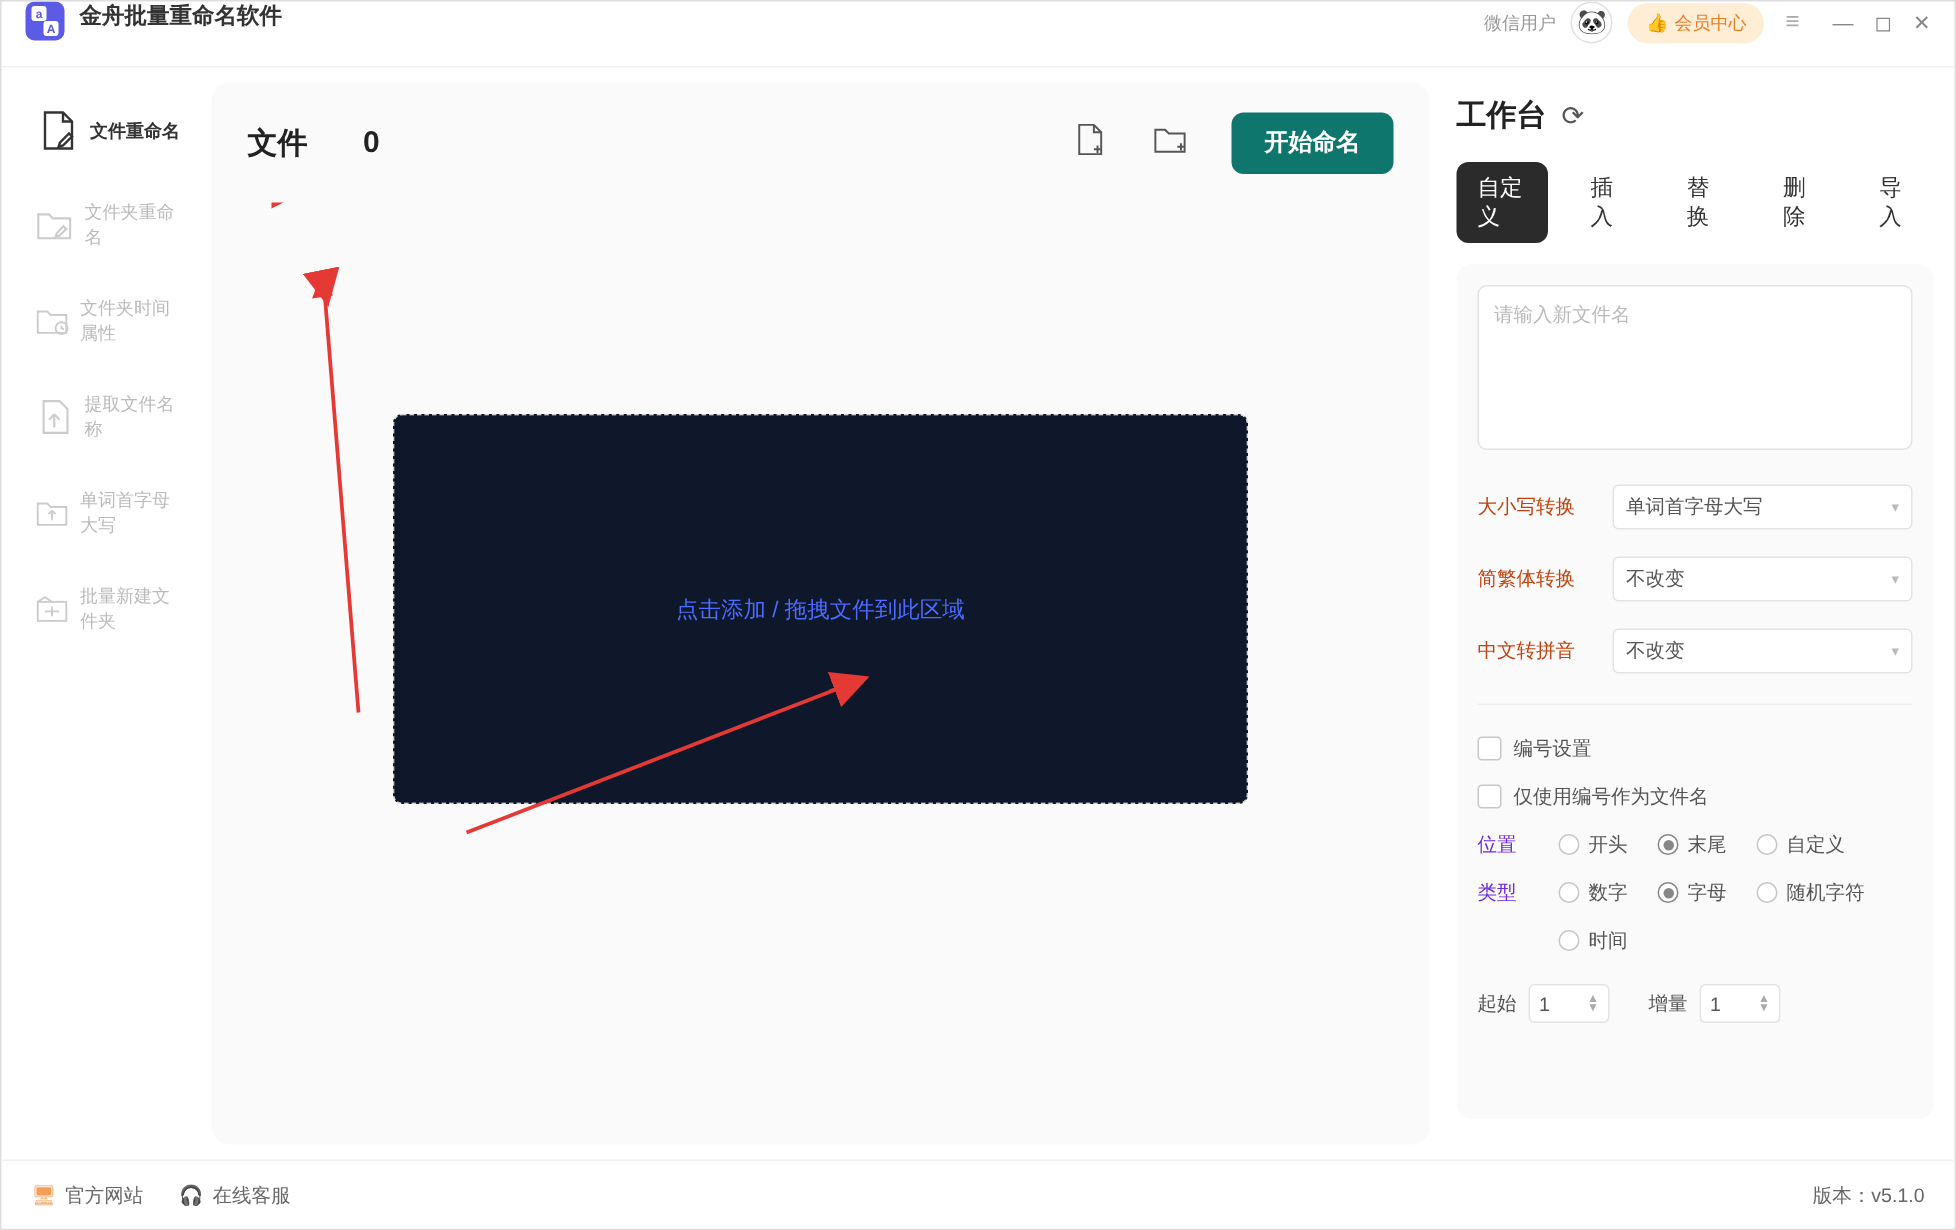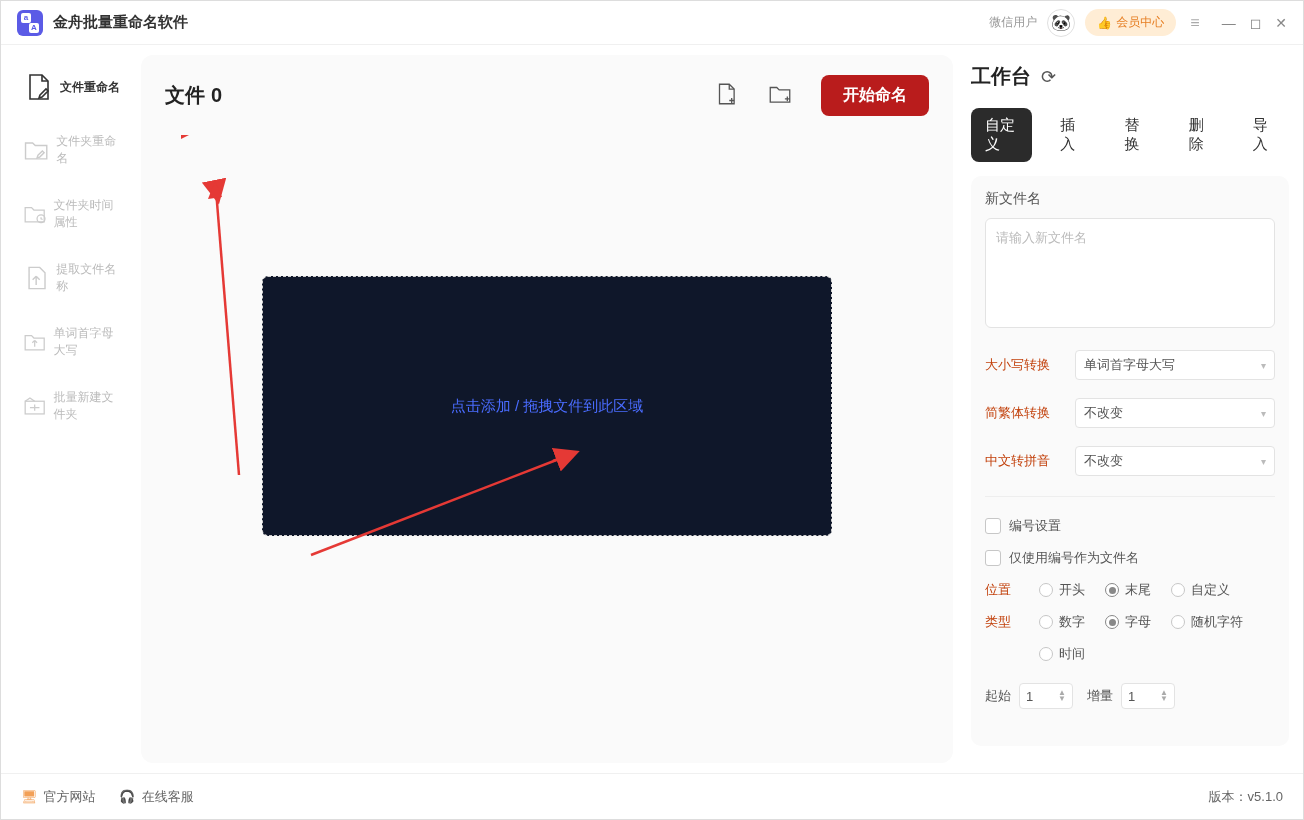--- a/index.html
+++ b/index.html
@@ -1,18 +1,18 @@
 <!DOCTYPE html>
 <html><head>
 <meta charset="utf-8">
 <style>
 * { margin: 0; padding: 0; box-sizing: border-box; font-family: "Microsoft YaHei", "PingFang SC", sans-serif; }
 body { background: #fff; width: 1304px; height: 820px; overflow: hidden; position: relative; border: 1px solid #ddd; }
 
-.titlebar { height: 44px; display: flex; align-items: center; padding: 0 16px; border-bottom: 1px solid #f0f0f0; }
+.titlebar { height: 44px; display: flex; align-items: flex-start; padding: 0 16px; border-bottom: 1px solid #f0f0f0; }
 .app-icon { width: 26px; height: 26px; background: #5b5be6; border-radius: 6px; display: flex; align-items: center; justify-content: center; color: #fff; font-size: 11px; font-weight: bold; margin-right: 10px; position: relative; }
 .app-icon::before { content: "a"; position: absolute; top: 3px; left: 4px; background: #fff; color: #5b5be6; width: 10px; height: 10px; font-size: 8px; border-radius: 2px; display:flex;align-items:center;justify-content:center;}
 .app-icon::after { content: "A"; position: absolute; bottom: 3px; right: 4px; background: #fff; color: #5b5be6; width: 10px; height: 10px; font-size: 8px; border-radius: 2px; display:flex;align-items:center;justify-content:center;}
 .app-title { font-size: 15px; font-weight: 600; color: #333; }
 .titlebar-right { margin-left: auto; display: flex; align-items: center; gap: 10px; }
 .wx-user { font-size: 12px; color: #999; }
 .avatar { width: 28px; height: 28px; border-radius: 50%; border: 1px solid #e0e0e0; background: #fff; display:flex;align-items:center;justify-content:center;font-size:16px;}
 .vip-btn { background: #ffedd5; color: #e67e22; border-radius: 14px; padding: 5px 12px; font-size: 12px; display: flex; align-items: center; gap: 4px; }
 .title-menu { color: #aaa; font-size: 16px; cursor: pointer; padding: 0 4px;}
 .win-btns { display: flex; gap: 14px; margin-left: 8px; color: #888; font-size: 14px; }
@@ -21,26 +21,26 @@
 .main { display: flex; height: 728px; }
 
 .sidebar { width: 140px; padding-top: 20px; display: flex; flex-direction: column; align-items: center; gap: 18px; }
 .side-item { display: flex; flex-direction: row; align-items: center; gap: 6px; cursor: pointer; padding: 6px; width: 110px; }
 .side-item svg { width: 32px; height: 32px; }
 .side-item .lbl { font-size: 12px; color: #bbb; }
 .side-item.active .lbl { color: #333; font-weight: 600; }
 .side-item.active svg { stroke: #333; }
 
 .content { flex: 1; background: #fafafa; border-radius: 12px; margin: 10px 0 10px 0; padding: 20px 24px; position: relative; }
-.content-head { display: flex; align-items: center; }
+.content-head { display: flex; align-items: center; gap: 31px; }
 .file-title { font-size: 20px; font-weight: 700; color: #222; }
 .file-count { font-size: 20px; font-weight: 700; color: #222; margin-left: 6px; }
 .head-actions { margin-left: auto; display: flex; align-items: center; gap: 28px; }
 .icon-btn svg { width: 26px; height: 26px; stroke: #555; fill: none; stroke-width: 1.6; }
-.start-btn { background: #b91c1c; color: #fff; font-size: 16px; font-weight: 600; padding: 10px 22px; border-radius: 8px; }
+.start-btn { background: #0f766e; color: #fff; font-size: 16px; font-weight: 600; padding: 10px 22px; border-radius: 8px; }
 
 .dropzone { margin: 160px auto 0; width: 570px; height: 260px; border: 1px dashed #d0d0d0; border-radius: 6px; display: flex; align-items: center; justify-content: center; background: #0f172a; }
 .drop-text { color: #4a6cff; font-size: 15px; }
 
 .arrow-svg { position: absolute; left: 40px; top: 80px; pointer-events:none; }
 
 .panel { width: 350px; padding: 18px 14px 0 18px; }
 .panel-title-row { display:flex; align-items:center; gap:10px;}
 .panel-title { font-size: 20px; font-weight: 700; color: #222; }
 .refresh-ic { font-size: 18px; color: #555; cursor:pointer;}
@@ -58,27 +58,27 @@
 .opt-label { font-size: 13px; color: #c2410c; width: 80px; }
 .select { flex: 1; height: 30px; border: 1px solid #e3e3e3; border-radius: 4px; background: #fff; padding: 0 8px; font-size: 13px; color: #555; display:flex;align-items:center;justify-content:space-between;}
 .select .chev{color:#bbb;font-size:10px;}
 
 .hr { height: 1px; background: #eee; margin: 20px 0; }
 
 .chk-row { display: flex; align-items: center; gap: 8px; margin-bottom: 14px; font-size: 13px; color: #555; }
 .chk { width: 16px; height: 16px; border: 1.5px solid #c7c7c7; border-radius: 3px; background:#fff;}
 
 .radio-group { display: flex; align-items: center; gap: 20px; margin-bottom: 14px; flex-wrap: wrap;}
-.radio-group .grp-label { font-size: 13px; color: #c2410c; width: 34px; }
+.radio-group .grp-label { font-size: 13px; color: #6d28d9; width: 34px; }
 .radio-item { display: flex; align-items: center; gap: 6px; font-size: 13px; color: #555; cursor: pointer; }
 .radio { width: 14px; height: 14px; border: 1.5px solid #c7c7c7; border-radius: 50%; display:flex;align-items:center;justify-content:center;background:#fff;}
 .radio.checked { border-color: #888; }
 .radio.checked::after { content: ""; width: 7px; height: 7px; background: #888; border-radius: 50%; }
 
-.spin-row{display:flex;align-items:center;gap:14px;margin-top:20px;}
+.spin-row{display:flex;align-items:center;gap:26px;margin-top:20px;}
 .spin-item{display:flex;align-items:center;gap:8px;font-size:13px;color:#555;}
 .spinner{width:54px;height:26px;border:1px solid #e3e3e3;border-radius:4px;background:#fff;display:flex;align-items:center;padding:0 6px;justify-content:space-between;}
 .spinner .arrows{display:flex;flex-direction:column;line-height:6px;font-size:8px;color:#aaa;}
 
 .footer { position: absolute; bottom: 0; left: 0; right: 0; height: 46px; border-top: 1px solid #f0f0f0; display: flex; align-items: center; padding: 0 20px; background:#fff;}
 .foot-link { display: flex; align-items: center; gap: 6px; font-size: 13px; color: #666; margin-right: 24px; cursor: pointer; }
 .foot-ic{color:#f2a057;}
 .foot-link:nth-child(2) .foot-ic{color:#f2a057;}
 .version { margin-left: auto; font-size: 13px; color: #666; text-align: right; }
 </style>
@@ -203,21 +203,20 @@
 
     <div class="tabs">
       <div class="tab active">自定义</div>
       <div class="tab">插入</div>
       <div class="tab">替换</div>
       <div class="tab">删除</div>
       <div class="tab">导入</div>
     </div>
 
     <div class="panel-body">
-      <div class="section-label">新文件名</div>
       <textarea class="textarea" placeholder="请输入新文件名" style=""></textarea>
 
       <div class="opt-row">
         <span class="opt-label">大小写转换</span>
         <div class="select">
             <span>单词首字母大写</span>
             <span class="chev">▾</span>
           </div>
       </div>
       <div class="opt-row">

